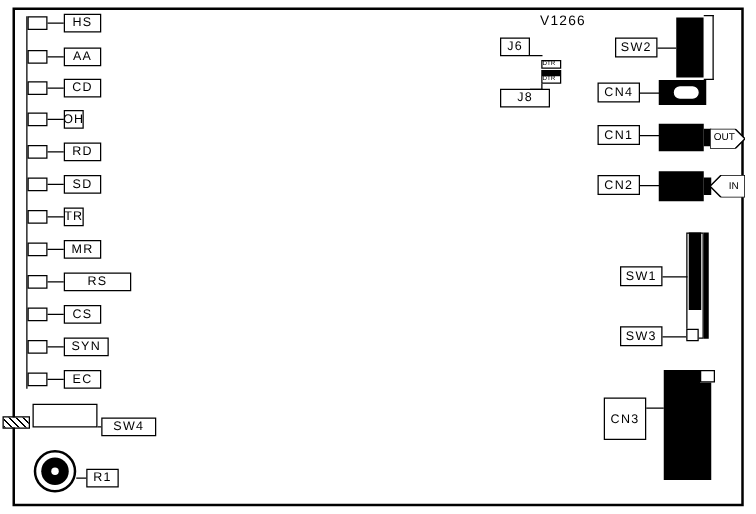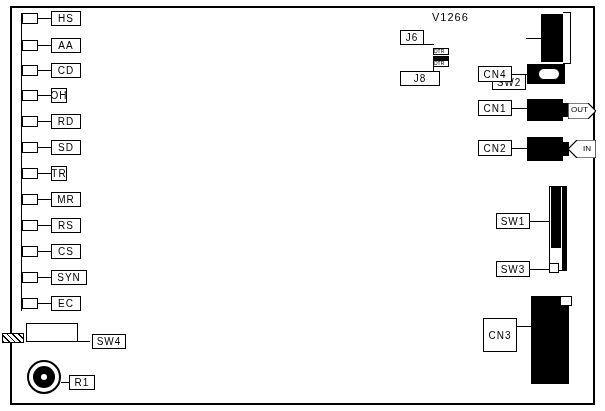--- a/index.html
+++ b/index.html
@@ -62,60 +62,60 @@
   <div class="abs led" style="left:22px;top:168px;width:16px;height:11px;"></div>
   <div class="abs hline" style="left:38px;top:173px;width:14px;"></div>
   <div class="abs lbl" style="left:51px;top:166px;width:16px;height:15px;text-align:right;">TR</div>
 
   <div class="abs led" style="left:22px;top:194px;width:16px;height:11px;"></div>
   <div class="abs hline" style="left:38px;top:199px;width:14px;"></div>
   <div class="abs lbl" style="left:51px;top:192px;width:30px;height:15px;">MR</div>
 
   <div class="abs led" style="left:22px;top:220px;width:16px;height:11px;"></div>
   <div class="abs hline" style="left:38px;top:225px;width:14px;"></div>
-  <div class="abs lbl" style="left:51px;top:218px;width:30px;height:15px;text-align:right;">RS</div>
+  <div class="abs lbl" style="left:51px;top:218px;width:54px;height:15px;text-align:right;">RS</div>
 
   <div class="abs led" style="left:22px;top:246px;width:16px;height:11px;"></div>
   <div class="abs hline" style="left:38px;top:251px;width:14px;"></div>
   <div class="abs lbl" style="left:51px;top:244px;width:30px;height:15px;">CS</div>
 
   <div class="abs led" style="left:22px;top:272px;width:16px;height:11px;"></div>
   <div class="abs hline" style="left:38px;top:277px;width:14px;"></div>
   <div class="abs lbl" style="left:51px;top:270px;width:36px;height:15px;">SYN</div>
 
   <div class="abs led" style="left:22px;top:298px;width:16px;height:11px;"></div>
   <div class="abs hline" style="left:38px;top:303px;width:14px;"></div>
   <div class="abs lbl" style="left:51px;top:296px;width:30px;height:15px;">EC</div>
 
   <div class="abs vline" style="left:21px;top:13px;height:298px;"></div>
 
   <div class="abs wht" style="left:26px;top:323px;width:52px;height:19px;"></div>
   <div class="abs hline" style="left:78px;top:341px;width:12px;"></div>
-  <div class="abs lbl" style="left:92px;top:334px;width:34px;height:15px;">SW4</div>
+  <div class="abs lbl" style="left:81px;top:334px;width:44px;height:15px;">SW4</div>
 
   <div class="abs hatch" style="left:2px;top:333px;width:22px;height:10px;"></div>
 
   <div class="abs" style="left:27px;top:360px;width:34px;height:34px;border:2px solid #000;border-radius:50%;background:#fff;"></div>
   <div class="abs" style="left:33px;top:366px;width:22px;height:22px;border-radius:50%;background:#000;"></div>
   <div class="abs" style="left:41px;top:374px;width:6px;height:6px;border-radius:50%;background:#fff;"></div>
   <div class="abs hline" style="left:61px;top:382px;width:9px;"></div>
   <div class="abs lbl" style="left:69px;top:375px;width:26px;height:15px;">R1</div>
 
   <div class="abs lbl" style="left:400px;top:30px;width:24px;height:15px;">J6</div>
   <div class="abs hline" style="left:424px;top:44px;width:10px;"></div>
   <div class="abs wht" style="left:433px;top:48px;width:16px;height:7px;"></div>
   <div class="abs plaintext tiny" style="left:434px;top:49px;">DTR</div>
   <div class="abs blk" style="left:433px;top:56px;width:16px;height:4px;"></div>
   <div class="abs wht" style="left:433px;top:60px;width:16px;height:7px;"></div>
   <div class="abs plaintext tiny" style="left:434px;top:61px;">DTR</div>
   <div class="abs lbl" style="left:400px;top:71px;width:40px;height:15px;">J8</div>
   <div class="abs hline" style="left:424px;top:71px;width:10px;"></div>
   <div class="abs vline" style="left:433px;top:67px;height:5px;"></div>
 
-  <div class="abs lbl" style="left:492px;top:30px;width:34px;height:16px;margin-top:44px;">SW2</div>
+  <div class="abs lbl" style="left:492px;top:30px;width:34px;height:16px;">SW2</div>
   <div class="abs hline" style="left:526px;top:38px;width:15px;"></div>
   <div class="abs blk" style="left:541px;top:14px;width:22px;height:48px;"></div>
   <div class="abs" style="left:563px;top:12px;width:8px;height:52px;border:1px solid #000;border-left:none;background:#fff;"></div>
 
   <div class="abs lbl" style="left:478px;top:66px;width:34px;height:16px;">CN4</div>
   <div class="abs hline" style="left:512px;top:74px;width:16px;"></div>
   <div class="abs blk" style="left:527px;top:64px;width:38px;height:20px;"></div>
   <div class="abs" style="left:538px;top:68px;width:22px;height:12px;background:#fff;border:1px solid #000;border-radius:6px;"></div>
 
   <div class="abs lbl" style="left:478px;top:100px;width:34px;height:16px;">CN1</div>

